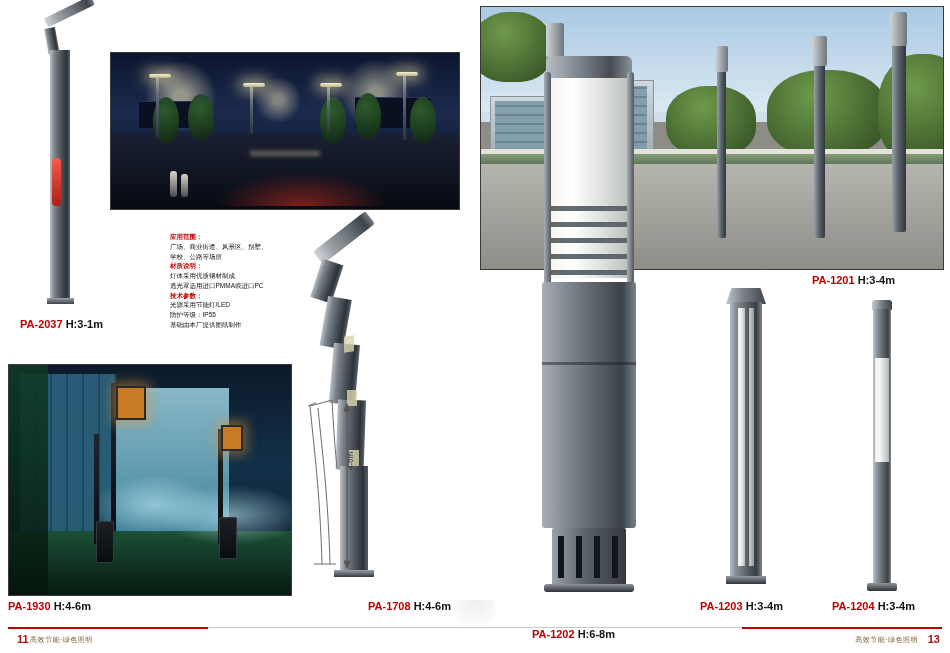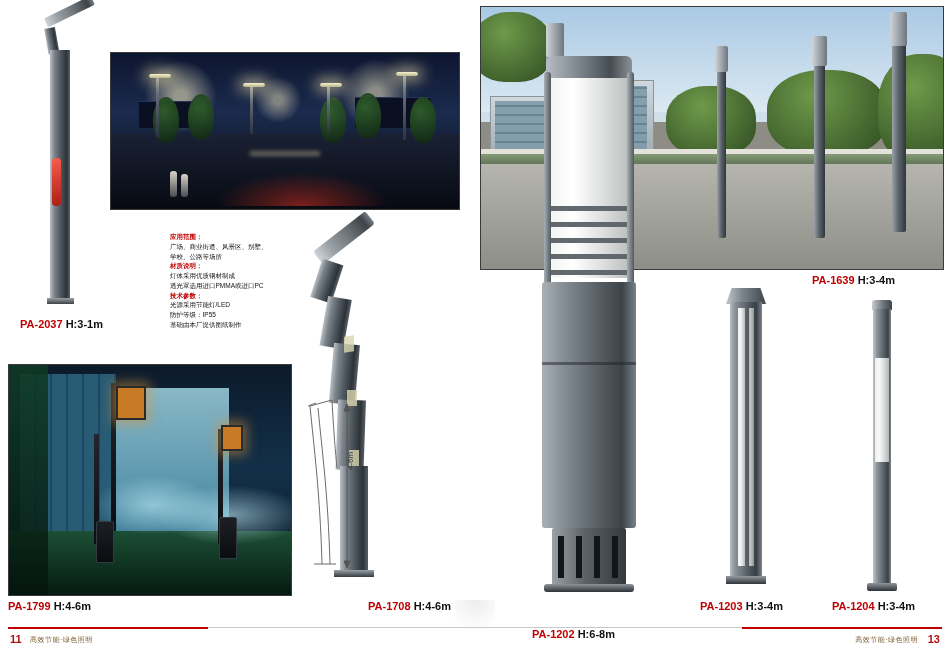--- a/index.html
+++ b/index.html
@@ -237,21 +237,21 @@
     <div class="post" style="left:36%;top:8%;height:64%;"></div>
     <div class="sign" style="left:38%;top:9%;"></div>
     <div class="post" style="left:30%;top:30%;height:48%;"></div>
     <div class="boxlamp" style="left:31%;top:68%;"></div>
     <div class="post" style="left:74%;top:28%;height:50%;"></div>
     <div class="sign" style="left:75%;top:26%;width:18px;height:22px;"></div>
     <div class="boxlamp" style="left:74.5%;top:66%;"></div>
     <div class="abs" style="left:0;top:0;width:14%;height:100%;background:linear-gradient(#0e3a22,#04140c);opacity:.85;"></div>
   </div>
   <div class="abs code" style="left:8px;top:600px;">
-    <span>PA-1799</span>
+    <span>PA-1930</span>
     <span class="h">H:4-6m</span>
   </div>
 
   <div class="abs" style="left:300px;top:240px;width:130px;height:340px;">
 
     <div class="abs metal-v2" style="left:18px;top:10px;width:66px;height:16px;transform:rotate(-38deg);transform-origin:left center;border-radius:3px;"></div>
     <div class="abs metal-v" style="left:22px;top:22px;width:22px;height:40px;transform:rotate(18deg);transform-origin:top center;"></div>
     <div class="abs metal-v" style="left:28px;top:58px;width:24px;height:50px;transform:rotate(10deg);transform-origin:top center;"></div>
     <div class="abs metal-v" style="left:34px;top:104px;width:26px;height:60px;transform:rotate(5deg);transform-origin:top center;"></div>
     <div class="abs metal-v" style="left:38px;top:160px;width:28px;height:70px;transform:rotate(2deg);transform-origin:top center;"></div>
@@ -310,21 +310,21 @@
     <div class="ppole" style="left:14%;top:8%;height:86%;width:16px;"></div>
     <div class="phead" style="left:14%;top:6%;width:18px;height:34px;"></div>
     <div class="ppole" style="left:51%;top:18%;height:70%;"></div>
     <div class="phead" style="left:50.6%;top:15%;"></div>
     <div class="ppole" style="left:72%;top:14%;height:74%;width:11px;"></div>
     <div class="phead" style="left:71.6%;top:11%;width:15px;height:30px;"></div>
     <div class="ppole" style="left:89%;top:4%;height:82%;width:14px;"></div>
     <div class="phead" style="left:88.6%;top:2%;width:17px;height:34px;"></div>
   </div>
   <div class="abs code" style="left:812px;top:274px;">
-    <span>PA-1639</span>
+    <span>PA-1201</span>
     <span class="h">H:3-4m</span>
   </div>
 
   <div class="abs" style="left:528px;top:56px;width:120px;height:540px;">
 
     <div class="abs" style="left:18px;top:0;width:86px;height:22px;border-radius:6px 6px 2px 2px;background:linear-gradient(90deg,#b7bdc2,#7b838a 40%,#454c52 75%,#8a9197);"></div>
 
     <div class="abs lens" style="left:20px;top:22px;width:82px;height:200px;border-radius:4px;"></div>
 
     <div class="abs" style="left:20px;top:150px;width:82px;height:72px;background:repeating-linear-gradient(180deg,rgba(90,98,104,.95) 0 5px,rgba(255,255,255,0) 5px 16px);"></div>
@@ -366,19 +366,19 @@
     <span>PA-1204</span>
     <span class="h">H:3-4m</span>
   </div>
 
   <div class="fold"></div>
 
   <div class="footer">
     <div class="rule"></div>
     <div class="redline"></div>
     <div class="redline r"></div>
-    <div class="pagenum" style="left:10px;">11</div>
+    <div class="pagenum" style="left:17px;">11</div>
     <div class="brand" style="left:30px;">高效节能·绿色照明</div>
     <div class="pagenum" style="right:10px;">13</div>
     <div class="brand" style="right:32px;">高效节能·绿色照明</div>
   </div>
 
 </div>
 
 </body></html>

